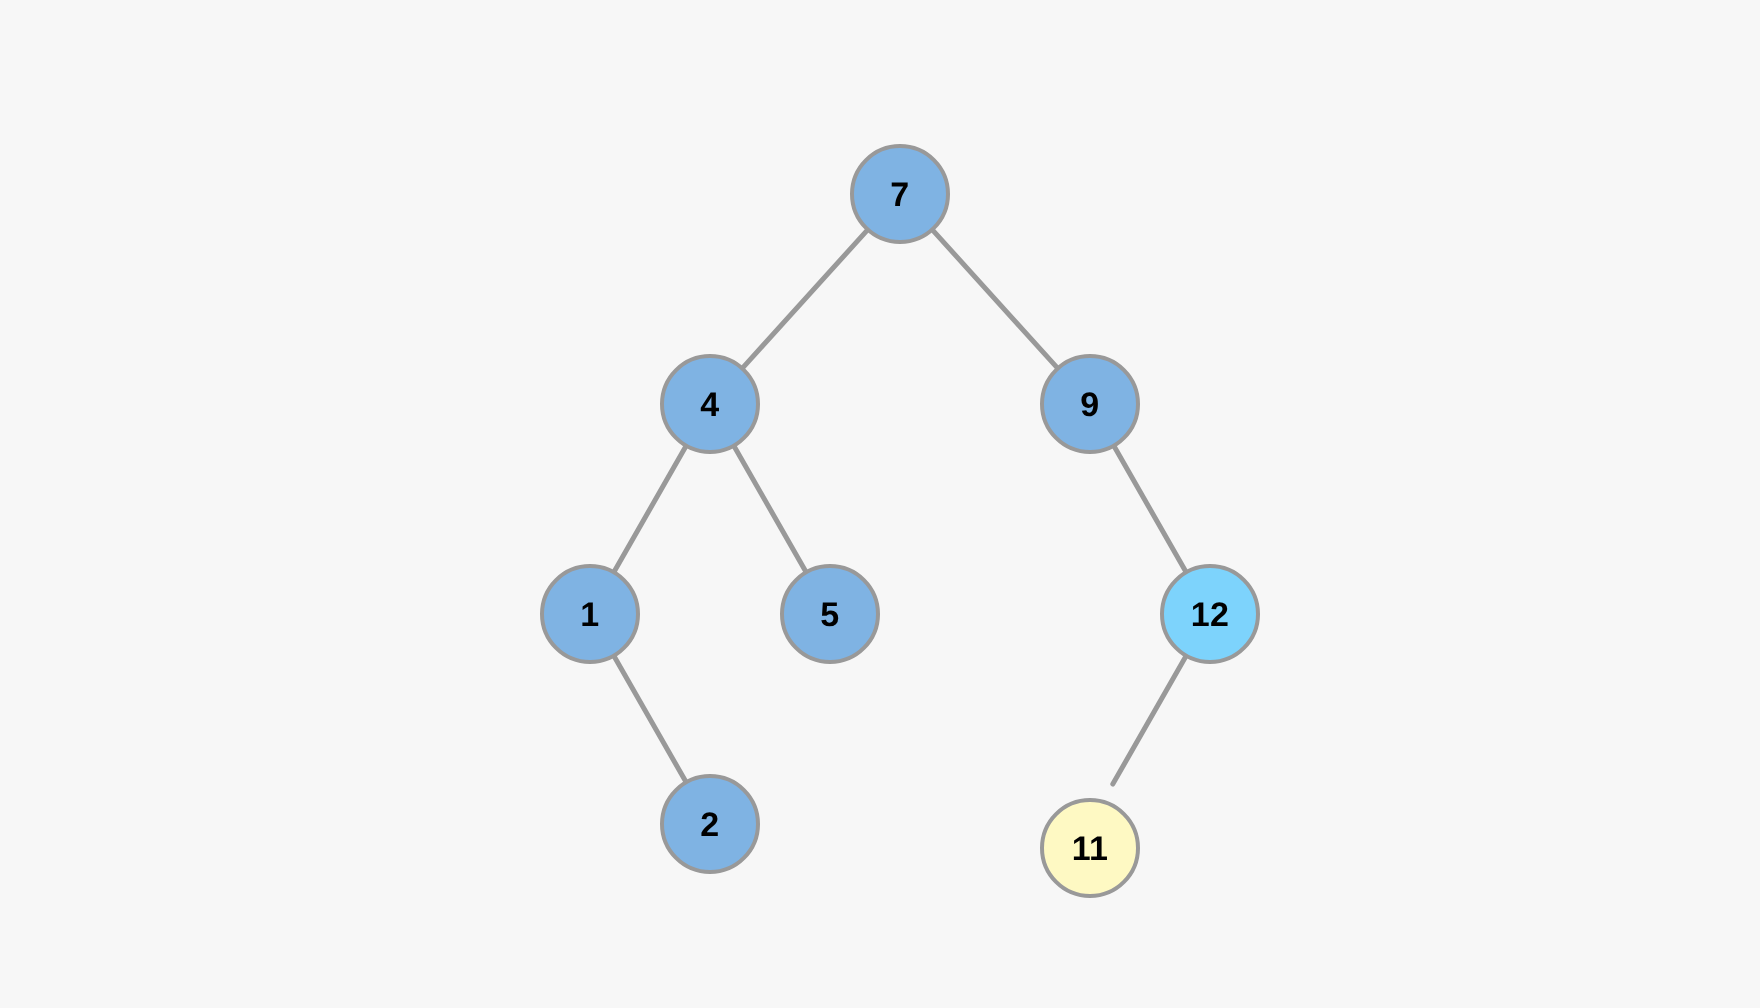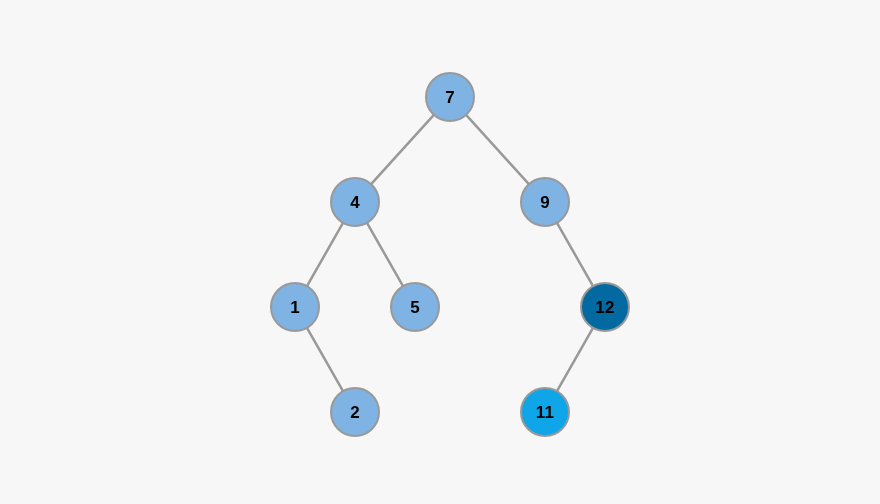--- a/index.html
+++ b/index.html
@@ -73,23 +73,23 @@
       </div>
       <div class="tree-node" style="left: 520px; top: 177px; width: 50px; height: 50px; background: rgb(127, 179, 227); border: 2.5px solid rgb(153, 153, 153);">
         <span class="node-label" style="color: rgb(0, 0, 0);">9</span>
       </div>
       <div class="tree-node" style="left: 270px; top: 282px; width: 50px; height: 50px; background: rgb(127, 179, 227); border: 2.5px solid rgb(153, 153, 153);">
         <span class="node-label" style="color: rgb(0, 0, 0);">1</span>
       </div>
       <div class="tree-node" style="left: 390px; top: 282px; width: 50px; height: 50px; background: rgb(127, 179, 227); border: 2.5px solid rgb(153, 153, 153);">
         <span class="node-label" style="color: rgb(0, 0, 0);">5</span>
       </div>
-      <div class="tree-node" style="left: 580px; top: 282px; width: 50px; height: 50px; background: #0369a1; border: 2.5px solid rgb(153, 153, 153);">
+      <div class="tree-node" style="left: 580px; top: 282px; width: 50px; height: 50px; background: #7dd3fc; border: 2.5px solid rgb(153, 153, 153);">
         <span class="node-label" style="color: rgb(0, 0, 0);">12</span>
       </div>
       <div class="tree-node" style="left: 330px; top: 387px; width: 50px; height: 50px; background: rgb(127, 179, 227); border: 2.5px solid rgb(153, 153, 153);">
         <span class="node-label" style="color: rgb(0, 0, 0);">2</span>
       </div>
-      <div class="tree-node" style="left: 520px; top: 387px; width: 50px; height: 50px; background: #0ea5e9; border: 2.5px solid rgb(153, 153, 153);">
+      <div class="tree-node" style="left: 520px; top: 399px; width: 50px; height: 50px; background: #fef9c3; border: 2.5px solid rgb(153, 153, 153);">
         <span class="node-label" style="color: rgb(0, 0, 0);">11</span>
       </div>
     </div>
 </div>
 
 </body></html>

